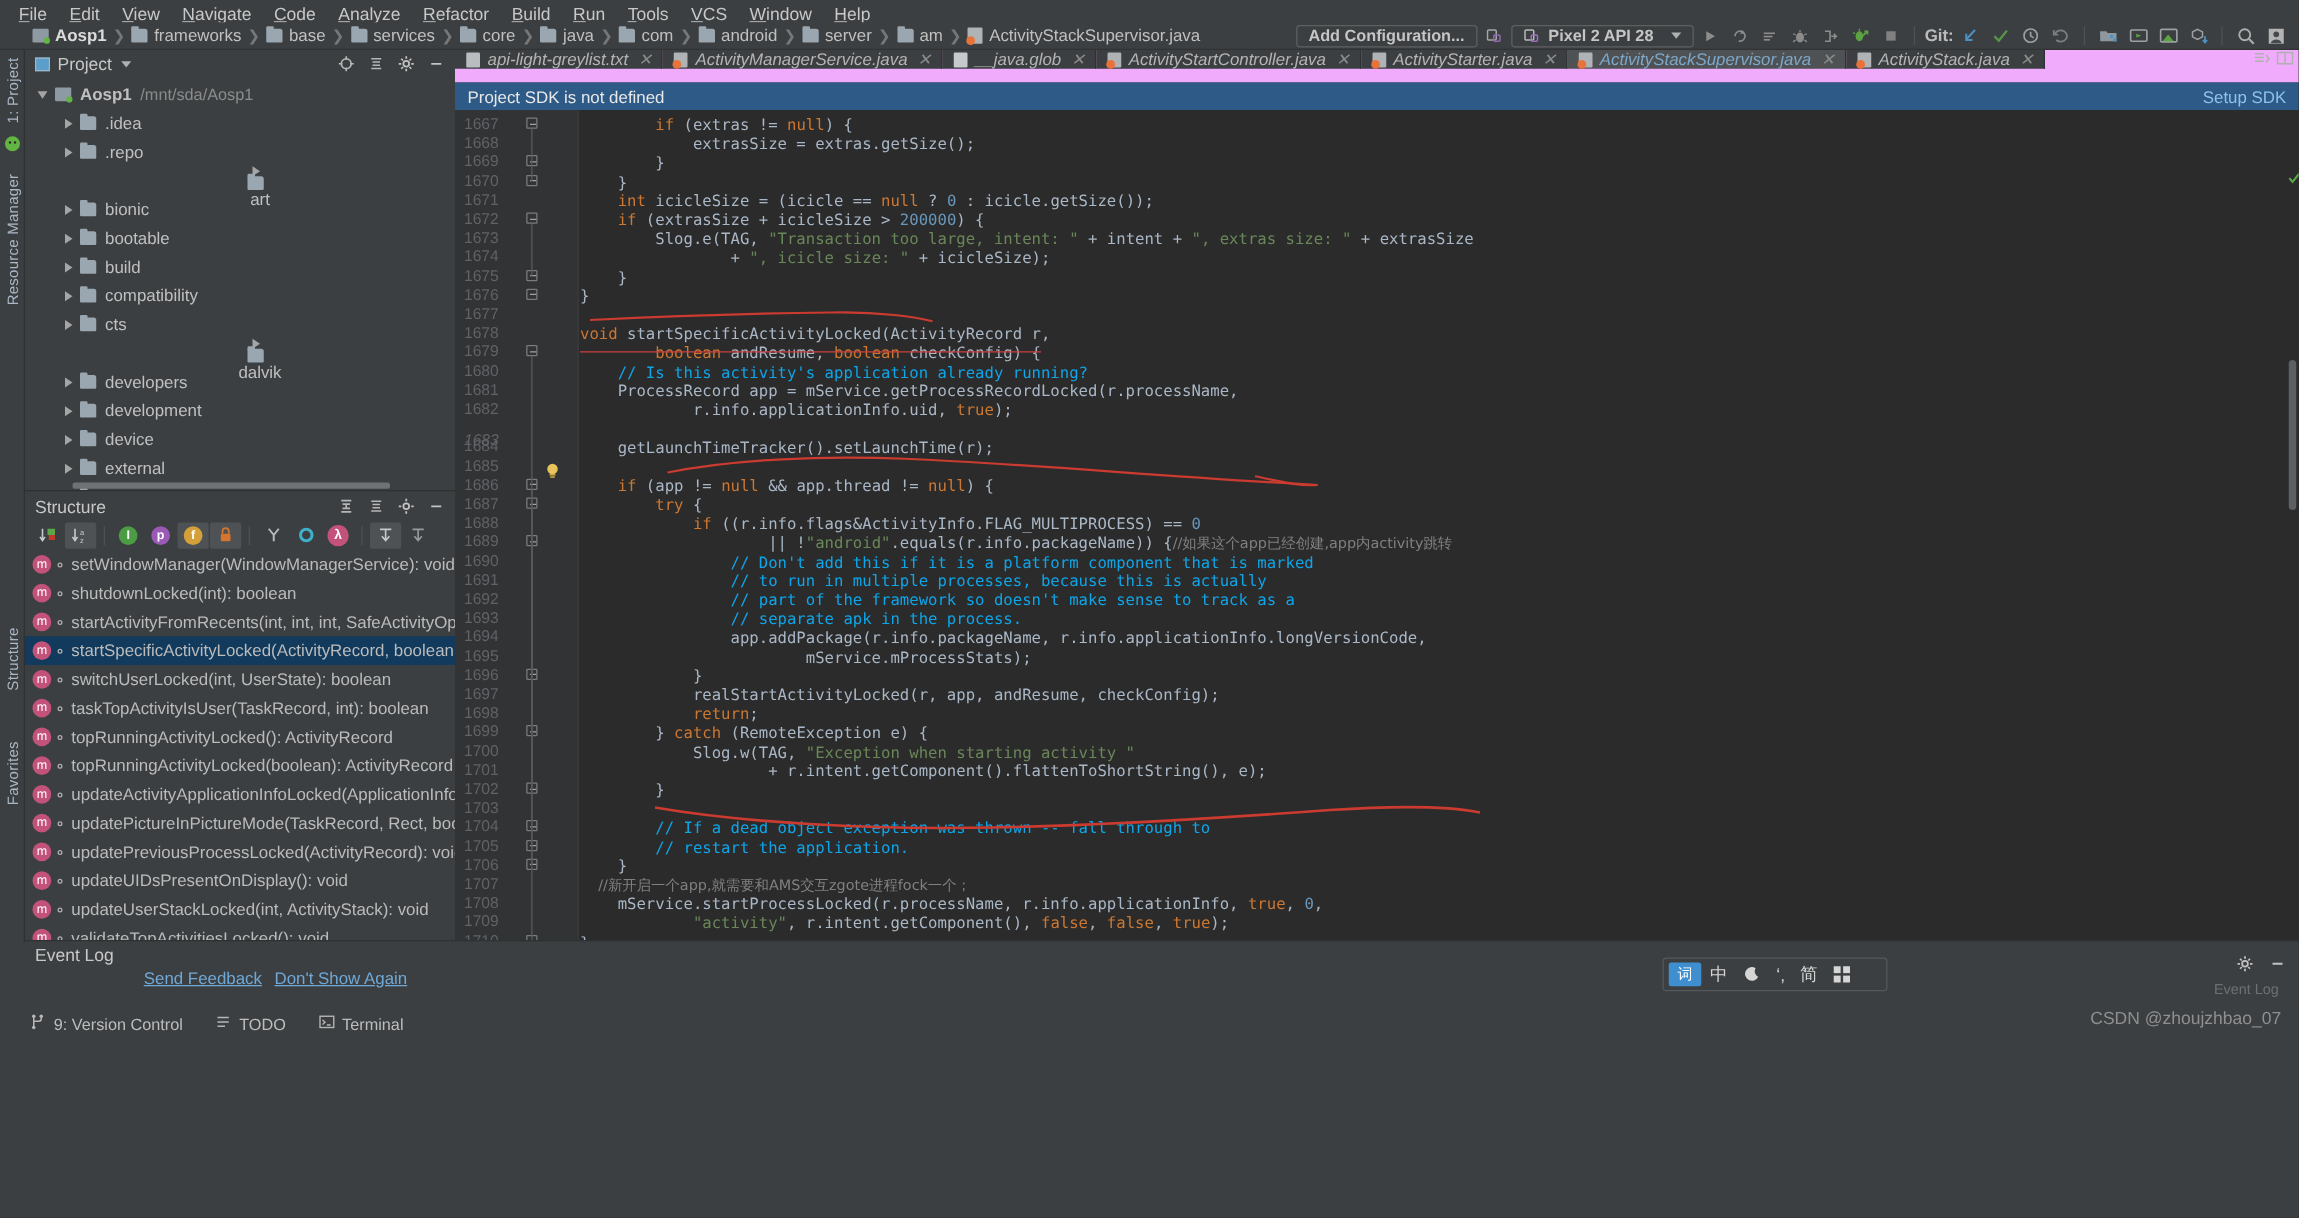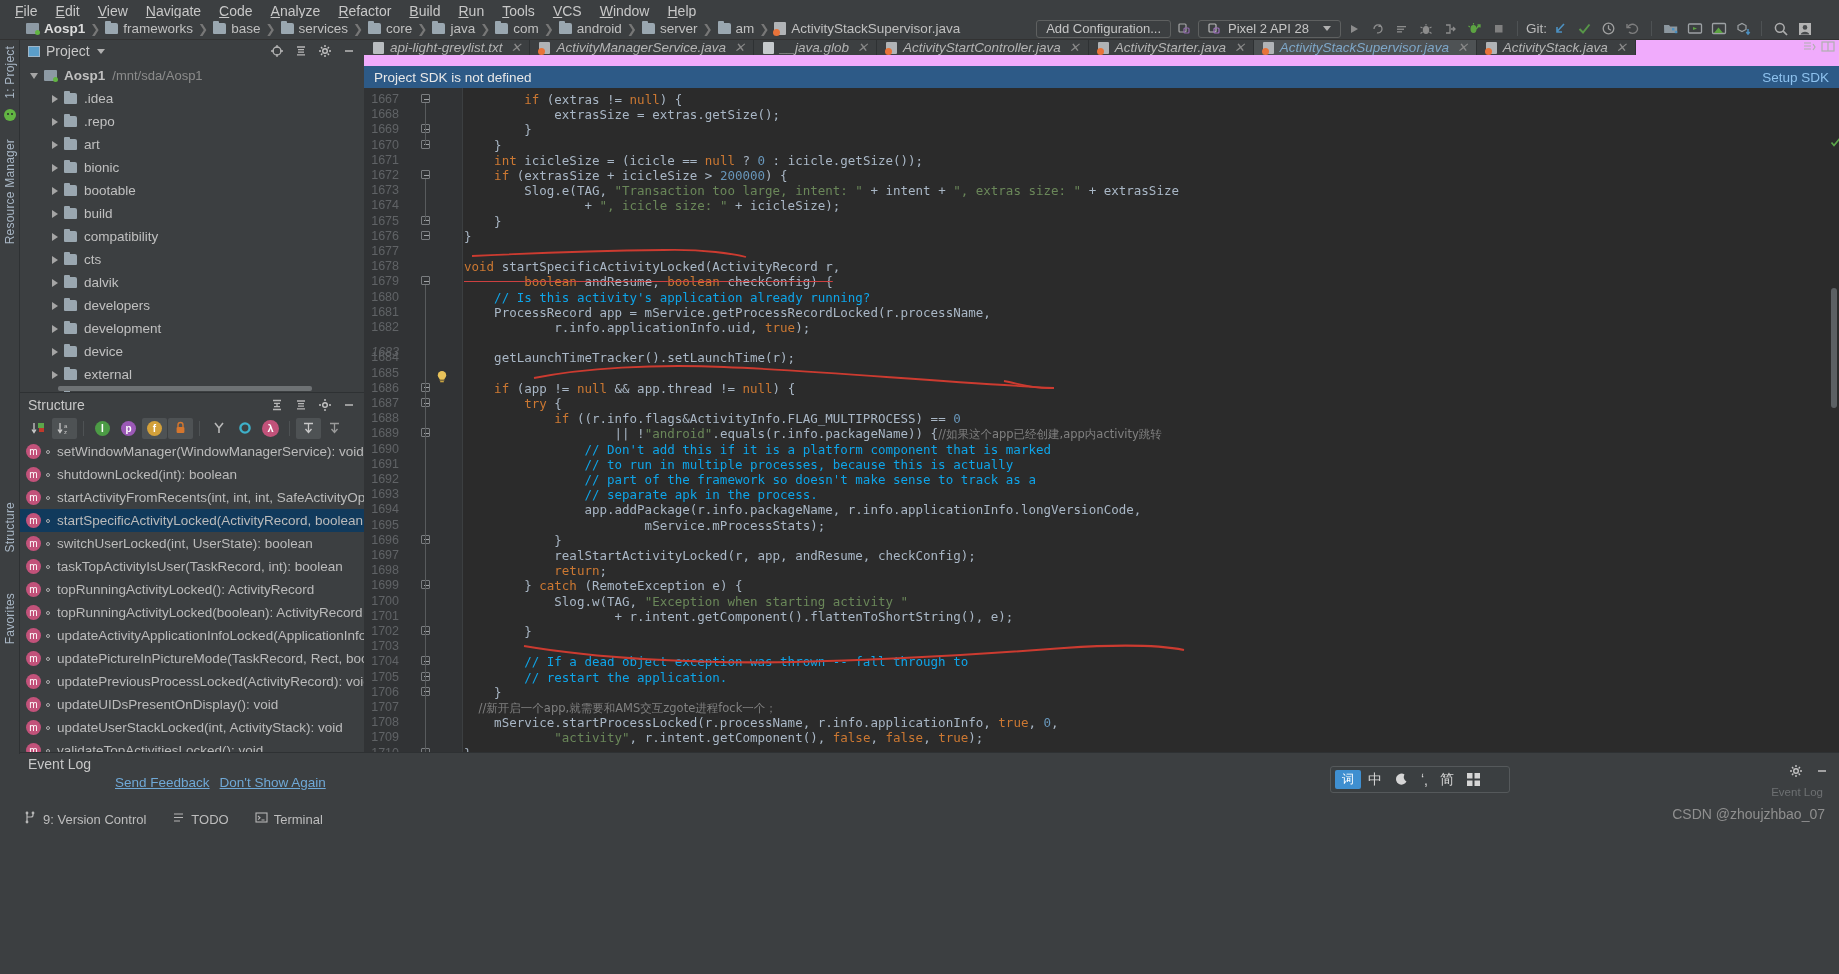--- a/index.html
+++ b/index.html
@@ -228,21 +228,21 @@
       <span style="display: flex; align-items: center;">
         <span class="fic folder"></span>
         <span class="txt">am</span>
       </span>
       <span class="sep">❯</span>
       <span style="display: flex; align-items: center;">
         <span class="fic java"></span>
         <span class="txt">ActivityStackSupervisor.java</span>
       </span>
     </div>
-  <div style="margin-left:auto; display:flex; align-items:center; padding-right:24px; gap:3px;">
+  <div style="margin-left:auto; display:flex; align-items:center; padding-right:8px; gap:3px;font-weight:bold;">
     <div class="navbtn">Add Configuration...</div>
     <div class="icbtn">
       <svg width="13" height="13" viewBox="0 0 13 13">
           <rect x="1" y="2" width="7" height="8" rx="1" fill="none" stroke="#b9b9b9" stroke-width="1.2"></rect>
           <rect x="6" y="6" width="5" height="5" rx="1" fill="none" stroke="#a06fc0" stroke-width="1.2"></rect>
         </svg>
     </div>
     <div class="navbtn" style="gap:7px;">
       <svg width="13" height="13" viewBox="0 0 13 13">
           <rect x="1" y="2" width="7" height="8" rx="1" fill="none" stroke="#b9b9b9" stroke-width="1.2"></rect>
@@ -422,21 +422,21 @@
       <div class="trow" style="padding-left: 32px;">
         <span class="tarrow"></span>
         <span class="fic folder" style="margin-right: 7px;"></span>
         <span>.idea</span>
       </div>
       <div class="trow" style="padding-left: 32px;">
         <span class="tarrow"></span>
         <span class="fic folder" style="margin-right: 7px;"></span>
         <span>.repo</span>
       </div>
-      <div class="trow" style="padding-left: 32px;">
+      <div class="trow" style="padding-left: 32px; flex-direction: column;">
         <span class="tarrow"></span>
         <span class="fic folder" style="margin-right: 7px;"></span>
         <span>art</span>
       </div>
       <div class="trow" style="padding-left: 32px;">
         <span class="tarrow"></span>
         <span class="fic folder" style="margin-right: 7px;"></span>
         <span>bionic</span>
       </div>
       <div class="trow" style="padding-left: 32px;">
@@ -452,21 +452,21 @@
       <div class="trow" style="padding-left: 32px;">
         <span class="tarrow"></span>
         <span class="fic folder" style="margin-right: 7px;"></span>
         <span>compatibility</span>
       </div>
       <div class="trow" style="padding-left: 32px;">
         <span class="tarrow"></span>
         <span class="fic folder" style="margin-right: 7px;"></span>
         <span>cts</span>
       </div>
-      <div class="trow" style="padding-left: 32px;">
+      <div class="trow" style="padding-left: 32px; flex-direction: column;">
         <span class="tarrow"></span>
         <span class="fic folder" style="margin-right: 7px;"></span>
         <span>dalvik</span>
       </div>
       <div class="trow" style="padding-left: 32px;">
         <span class="tarrow"></span>
         <span class="fic folder" style="margin-right: 7px;"></span>
         <span>developers</span>
       </div>
       <div class="trow" style="padding-left: 32px;">

